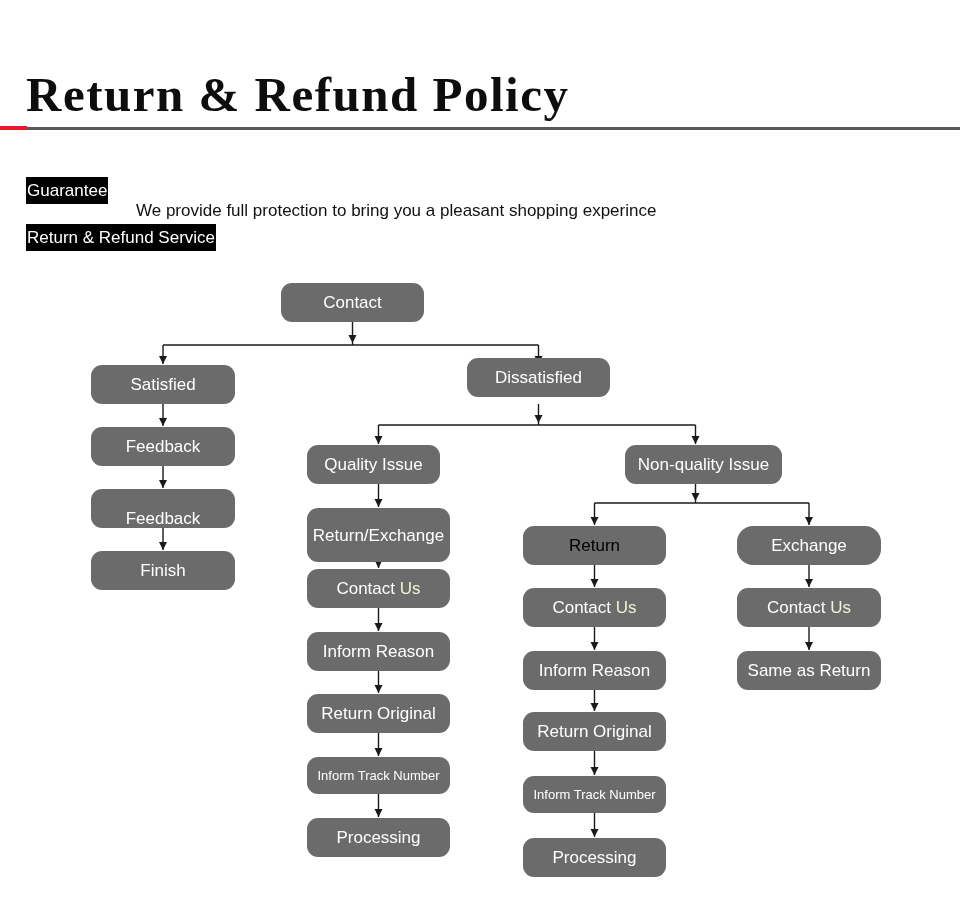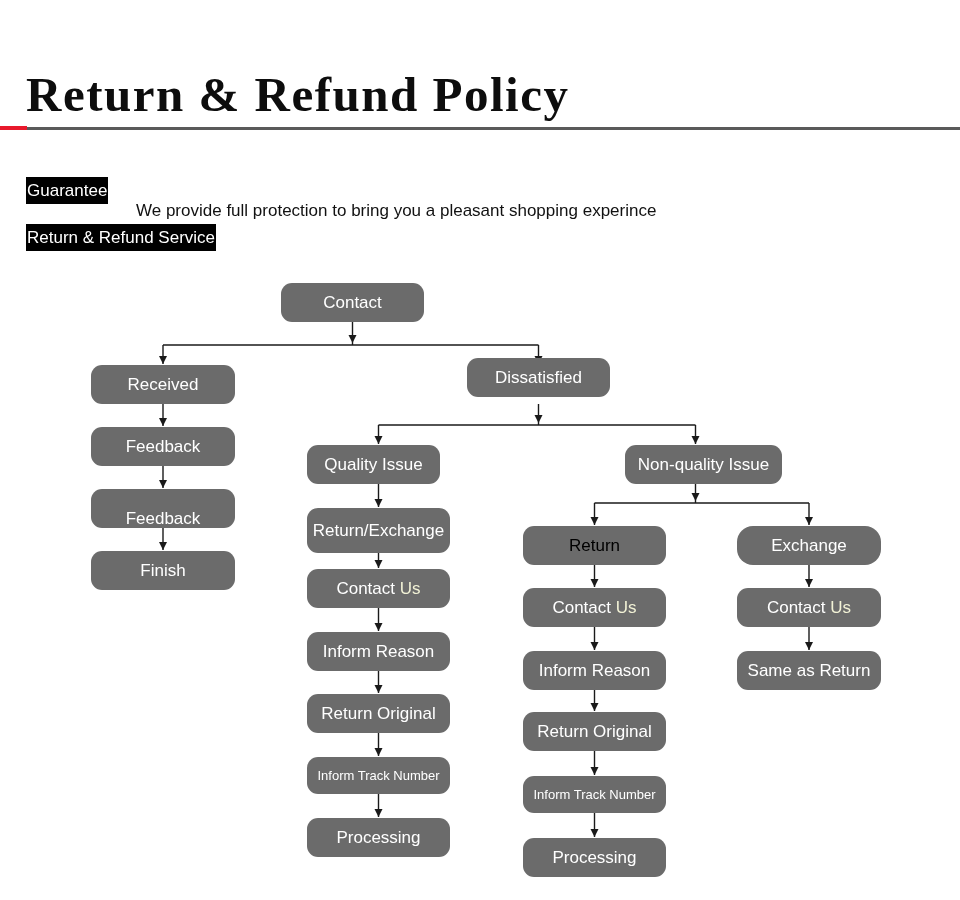--- a/index.html
+++ b/index.html
@@ -172,38 +172,38 @@
       <line x1="594.5" y1="503" x2="809" y2="503" stroke="#1a1a1a" stroke-width="1.4"></line>
       <line x1="594.5" y1="503" x2="594.5" y2="525" stroke="#1a1a1a" stroke-width="1.4"></line>
       <polygon points="590.5,517 598.5,517 594.5,525" fill="#1a1a1a"></polygon>
       <line x1="809" y1="503" x2="809" y2="525" stroke="#1a1a1a" stroke-width="1.4"></line>
       <polygon points="805,517 813,517 809,525" fill="#1a1a1a"></polygon>
     </svg>
 <div class="node" style="left: 281px; top: 283px; width: 143px; height: 39px; background: rgb(107, 107, 107); color: rgb(255, 255, 255);">
       <span>Contact</span>
     </div>
     <div class="node" style="left: 91px; top: 365px; width: 144px; height: 39px; background: rgb(107, 107, 107); color: rgb(255, 255, 255);">
-      <span>Received</span>
+      <span>Satisfied</span>
     </div>
     <div class="node" style="left: 91px; top: 427px; width: 144px; height: 39px; background: rgb(107, 107, 107); color: rgb(255, 255, 255);">
       <span>Feedback</span>
     </div>
     <div class="node" style="left: 91px; top: 489px; width: 144px; height: 39px; background: rgb(107, 107, 107); color: rgb(255, 255, 255); align-items: flex-end;">
       <span>Feedback</span>
     </div>
     <div class="node" style="left: 91px; top: 551px; width: 144px; height: 39px; background: rgb(107, 107, 107); color: rgb(255, 255, 255);">
       <span>Finish</span>
     </div>
     <div class="node" style="left: 467px; top: 358px; width: 143px; height: 39px; background: rgb(107, 107, 107); color: rgb(255, 255, 255);">
       <span>Dissatisfied</span>
     </div>
     <div class="node" style="left: 307px; top: 445px; width: 133px; height: 39px; background: rgb(107, 107, 107); color: rgb(255, 255, 255);">
       <span>Quality Issue</span>
     </div>
-    <div class="node" style="left: 307px; top: 508px; width: 143px; height: 45px; background: rgb(107, 107, 107); color: rgb(255, 255, 255);">
+    <div class="node" style="left: 307px; top: 508px; width: 143px; height: 54px; background: rgb(107, 107, 107); color: rgb(255, 255, 255);">
       <span>Return/Exchange</span>
     </div>
     <div class="node" style="left: 307px; top: 569px; width: 143px; height: 39px; background: rgb(107, 107, 107); color: rgb(255, 255, 255);">
       <span>Contact</span>
       <span class="accent" style="color: rgb(242, 242, 214);">Us</span>
     </div>
     <div class="node" style="left: 307px; top: 632px; width: 143px; height: 39px; background: rgb(107, 107, 107); color: rgb(255, 255, 255);">
       <span>Inform Reason</span>
     </div>
     <div class="node" style="left: 307px; top: 694px; width: 143px; height: 39px; background: rgb(107, 107, 107); color: rgb(255, 255, 255);">

